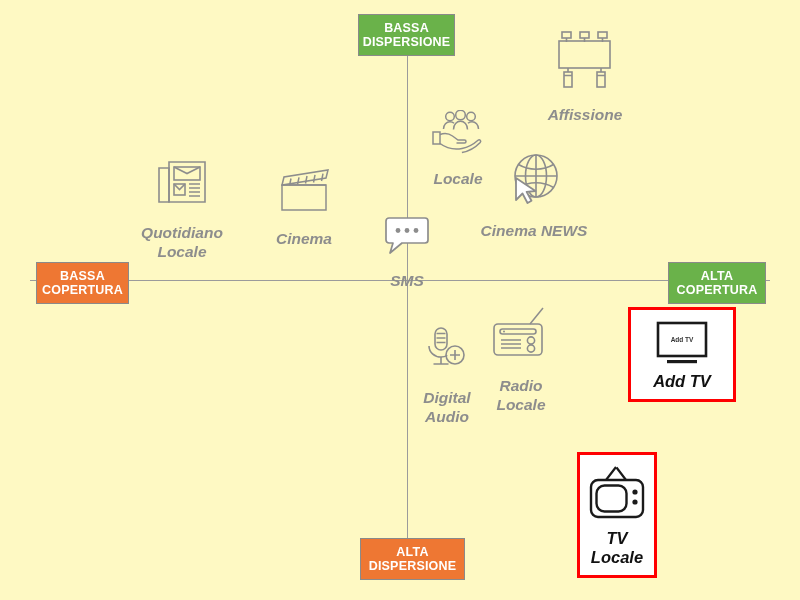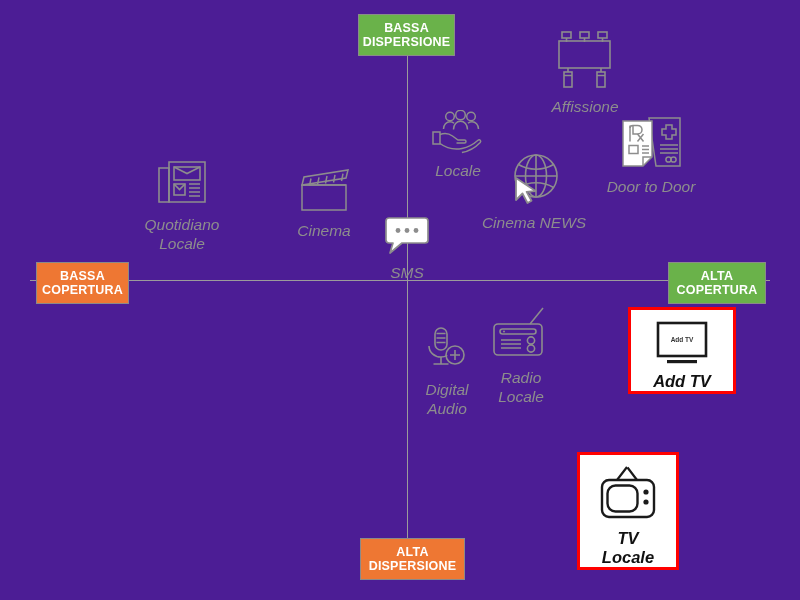--- a/index.html
+++ b/index.html
@@ -6,21 +6,21 @@
   html, body {
     margin: 0; padding: 0;
     width: 800px; height: 600px;
     background: #ffffff;
     font-family: "Liberation Sans", sans-serif;
     overflow: hidden;
   }
   #canvas {
     position: relative;
     width: 800px; height: 600px;
-    background: #4c1d95;
+    background: #fef9c3;
   }
 
   
   .axis-h {
     position: absolute;
     left: 30px; top: 280px;
     width: 740px; height: 0;
     border-top: 1.6px solid #9b9b9b;
   }
   .axis-v {
@@ -60,58 +60,59 @@
     flex-direction: column;
     align-items: center;
     width: 120px;
     margin-left: -60px; 
   }
   .media .icon {
     display: block;
     line-height: 0;
   }
   .media .caption {
-    margin-top: 7px;
+    margin-top: 15px;
     text-align: center;
     font-style: italic;
     font-size: 15.5px;
     line-height: 19px;
     color: #8d8d8d;
     white-space: pre-line;
+    font-weight: bold;
   }
 
   
   .media.hl {
     border: 3px solid #ff0000;
     background: #ffffff;
     width: auto;
     margin-left: 0;
-    padding: 10px 14px 0 14px;
+    padding: 10px 14px 8px 14px;
     z-index: 5;
   }
   .media.hl .caption {
     color: #111111;
     font-weight: bold;
     font-style: italic;
     font-size: 16.5px;
     margin-top: 6px;
   }
 
   
   #item-quotidiano   { left: 182px; top: 158px; justify-content: center; }
-  #item-cinema       { left: 324px; top: 168px; }
+  #item-cinema       { left: 304px; top: 168px; }
   #item-social       { left: 458px; top: 110px; }
   #item-affissione   { left: 585px; top: 28px;  }
   #item-digitalnews  { left: 534px; top: 152px; }
   #item-doortodoor   { left: 651px; top: 114px; }
   #item-sms          { left: 407px; top: 214px; }
   #item-digitalaudio { left: 447px; top: 325px; }
   #item-radiolocale  { left: 521px; top: 307px; }
   #item-addtv        { left: 628px; top: 307px; width: 108px; }
-  #item-tvlocale     { left: 577px; top: 452px; width: 102px; }
+  #item-tvlocale     { left: 577px; top: 452px; width: 80px; }
 
   
   .screen-text {
     font-size: 6.5px;
     font-weight: bold;
     fill: #333333;
   }
 </style>
 </head>
 <body>
@@ -218,39 +219,20 @@
         <path d="M31 3 v42 M10 24 h42"></path>
         <ellipse cx="31" cy="24" rx="10.5" ry="21"></ellipse>
         <path d="M13.5 12.5 c5 3 11 4.7 17.5 4.7 c6.5 0 12.5-1.7 17.5-4.7"></path>
         <path d="M13.5 35.5 c5-3 11-4.7 17.5-4.7 c6.5 0 12.5 1.7 17.5 4.7"></path>
         <path d="M11 26 L11 48 L17.5 41.5 L22.5 51 L26.5 48.8 L21.6 39.8 L30.5 39 Z" fill="#ffffff" stroke="#8d8d8d" stroke-width="1.8" stroke-linejoin="round"></path>
       </svg>
     </span>
     <span class="caption">Cinema NEWS</span>
   </div>
 
-  <div class="media" id="item-doortodoor">
-    <span class="icon">
-      <svg width="66" height="56" viewBox="0 0 66 56" fill="none" stroke="#8d8d8d" stroke-width="1.5">
-        <path d="M31 4 h31 v48 H38 Z"></path>
-        <path d="M48 11 h6 v4 h4 v6 h-4 v4 h-6 v-4 h-4 v-6 h4 z"></path>
-        <path d="M42 31 h18 M42 35 h18 M42 39 h18"></path>
-        <circle cx="50.5" cy="45.5" r="2.6"></circle>
-        <circle cx="55.5" cy="45.5" r="2.6"></circle>
-        <path d="M5 7 h29 v36 l-9 9 H5 Z" fill="#ffffff"></path>
-        <path d="M25 52 v-9 h9"></path>
-        <path d="M12 14 c0-1.6 1.3-2.6 3-2.6 h4.5 c2.6 0 4.5 1.9 4.5 4.3 c0 2.4-1.9 4.3-4.5 4.3 H15 v-8.6"></path>
-        <path d="M12 11.4 v16"></path>
-        <path d="M19.5 20 l6 7.5 M25.5 20 l-6 7.5"></path>
-        <rect x="11" y="31.5" width="9" height="8"></rect>
-        <path d="M24 32 h7 M24 35.5 h7 M24 39 h7"></path>
-      </svg>
-    </span>
-    <span class="caption">Door to Door</span>
-  </div>
 
   <div class="media" id="item-sms">
     <span class="icon">
       <svg width="48" height="42" viewBox="0 0 48 42" fill="#ffffff" stroke="#8d8d8d" stroke-width="1.7">
         <path d="M6 4 h36 a3 3 0 0 1 3 3 v19 a3 3 0 0 1 -3 3 H19 L7 39 l3-10 H6 a3 3 0 0 1 -3 -3 V7 a3 3 0 0 1 3 -3 z" stroke-linejoin="round"></path>
         <circle cx="15" cy="16.5" r="2.4" fill="#8d8d8d" stroke="none"></circle>
         <circle cx="24" cy="16.5" r="2.4" fill="#8d8d8d" stroke="none"></circle>
         <circle cx="33" cy="16.5" r="2.4" fill="#8d8d8d" stroke="none"></circle>
       </svg>
     </span>

